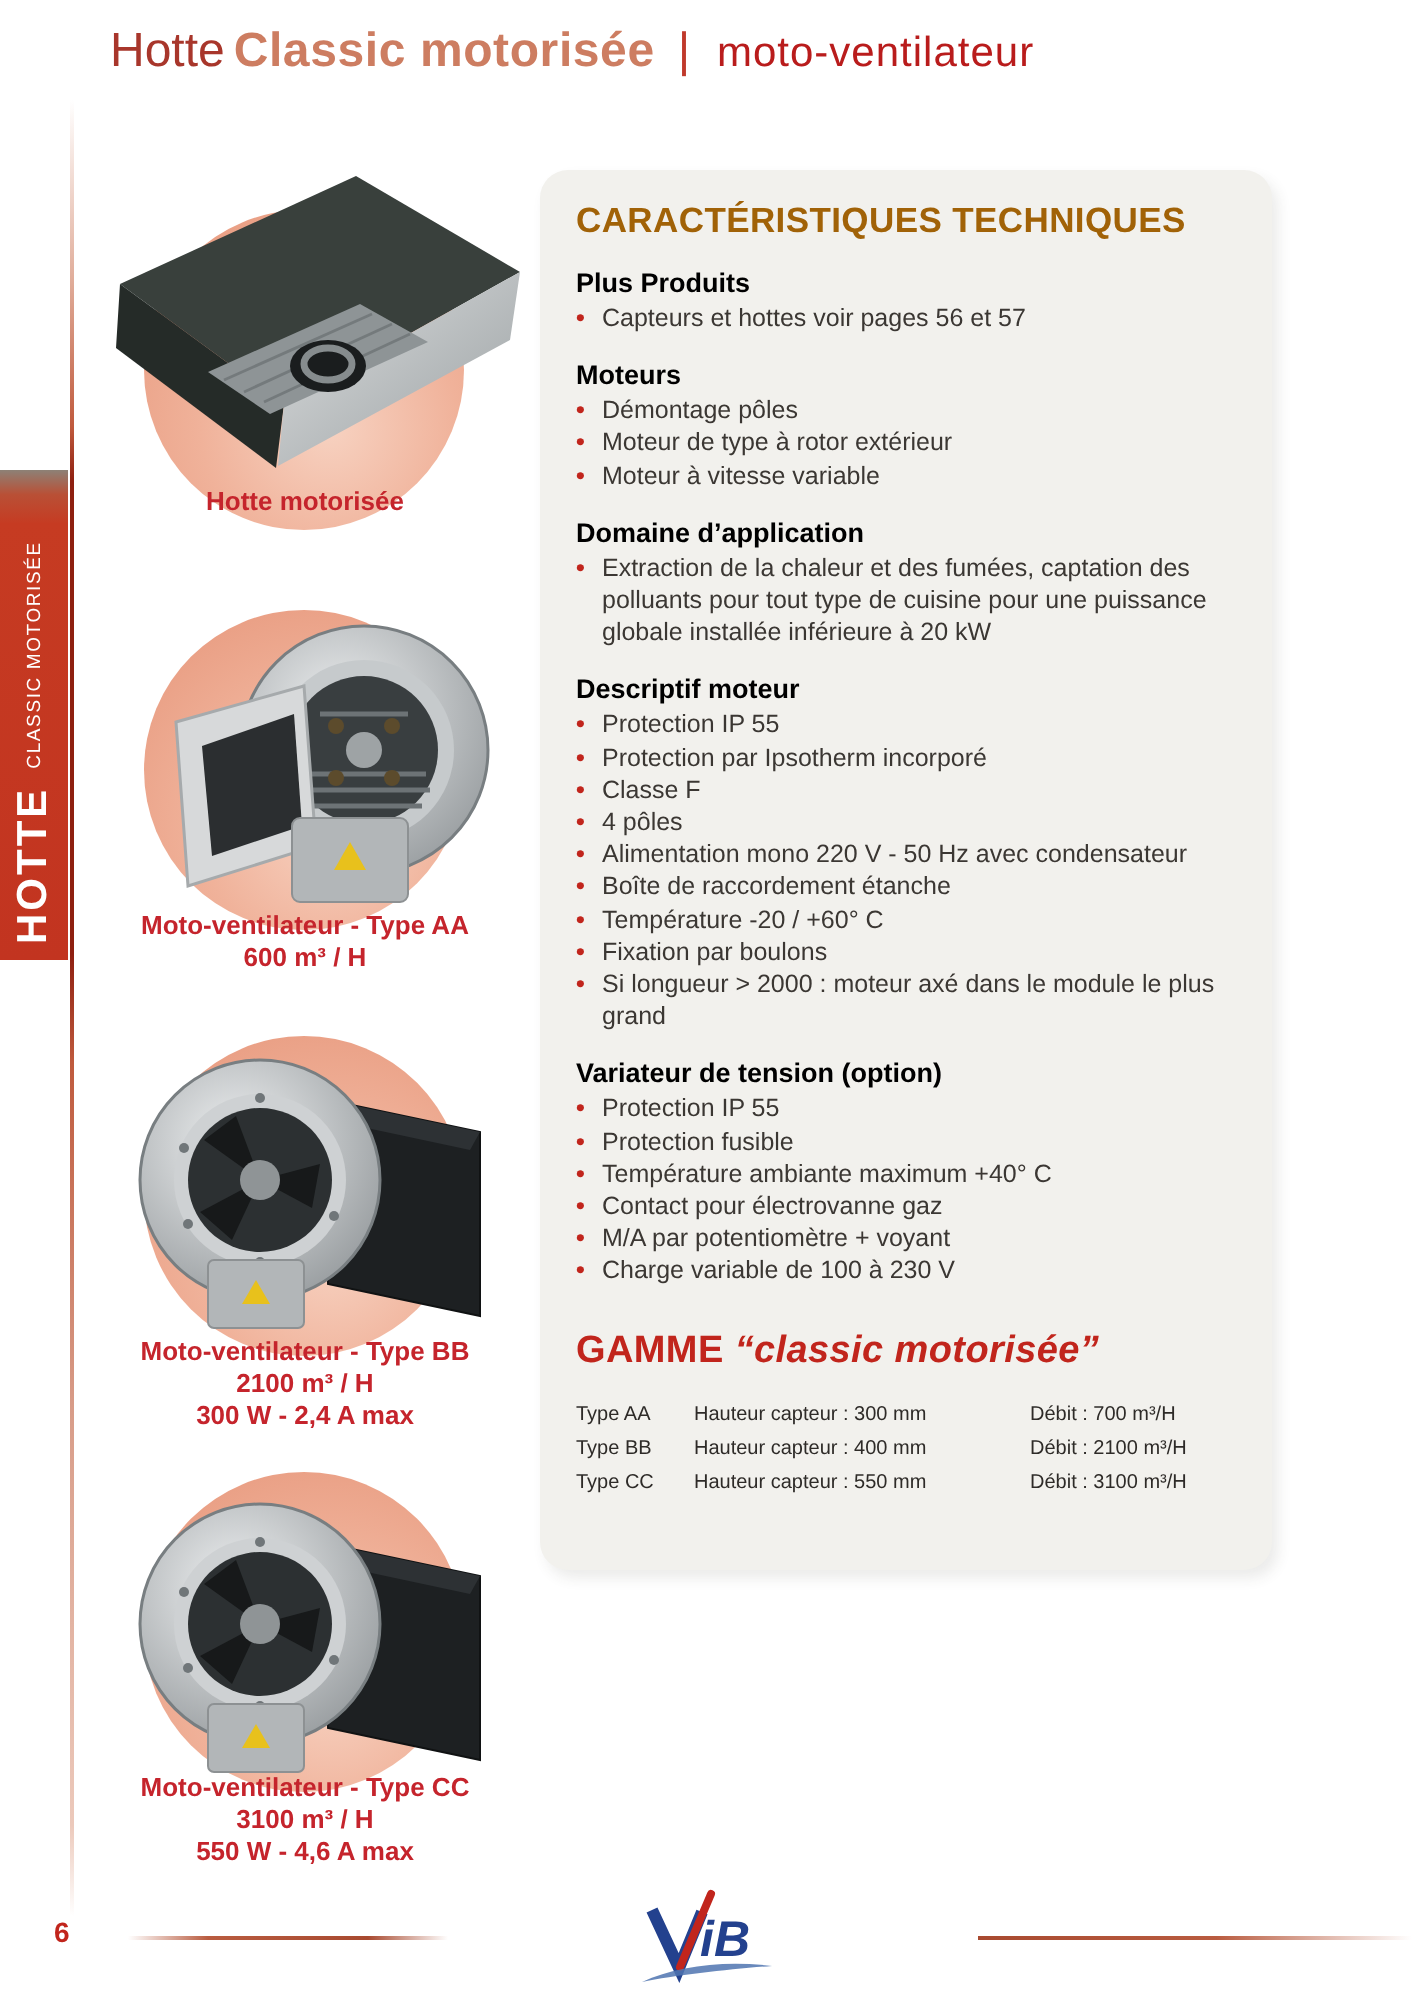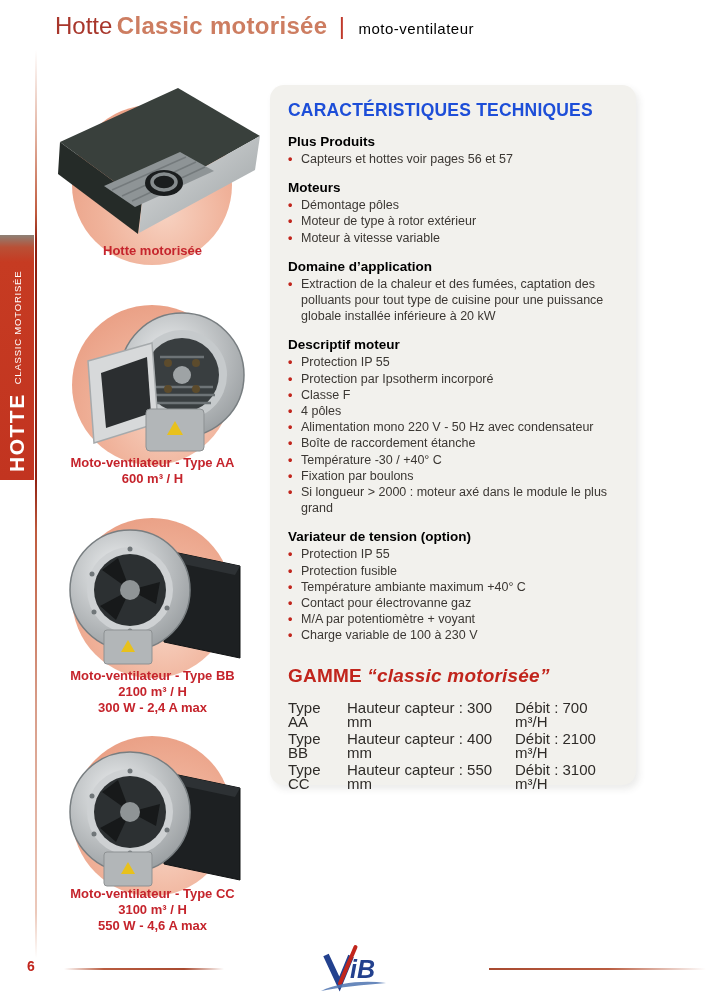--- a/index.html
+++ b/index.html
@@ -4,21 +4,21 @@
 <style>
   html,body{margin:0;padding:0;background:#ffffff;}
   .page{position:relative;width:708px;height:1000px;background:#ffffff;overflow:hidden;
         font-family:"Liberation Sans",sans-serif;}
 
   
   .header{position:absolute;left:55px;top:12px;white-space:nowrap;}
   .header .t1{color:#a8362b;font-size:24px;font-weight:400;}
   .header .t2{color:#cd7d61;font-size:24px;font-weight:700;letter-spacing:.3px;}
   .header .sep{color:#c0392b;font-size:24px;font-weight:300;margin:0 9px 0 7px;}
-  .header .t3{color:#000000;font-size:15px;font-weight:400;letter-spacing:.5px;}
+  .header .t3{color:#b91c1c;font-size:21px;font-weight:400;letter-spacing:.5px;}
 
   
   .accent-vline{position:absolute;left:35px;top:50px;width:2px;height:908px;
     background:linear-gradient(180deg,
       rgba(230,180,160,0) 0%,#e0ac99 10%,#c05a3d 18%,#8e1f10 21%,
       #8e1f10 47%,#bf5a3d 53%,#d89c88 72%,#ecc9bb 95%,rgba(236,201,187,0) 100%);}
   .side-tab{position:absolute;left:0;top:235px;width:34px;height:245px;
     background:linear-gradient(180deg,#8d8176 0%,#b95036 5%,#c63b22 11%,#c23420 100%);}
   .tab-inner{position:absolute;left:0;top:0;width:245px;height:34px;
     transform:rotate(-90deg) translateX(-245px);transform-origin:top left;
@@ -39,30 +39,30 @@
   .product-3 .photo{left:8px;top:2px;width:212px;height:168px;}
   .product-4 .photo{left:8px;top:6px;width:212px;height:168px;}
   .caption{position:absolute;top:158px;left:0;width:100%;
     color:#c5242c;font-weight:700;font-size:13px;line-height:16px;}
   .product-1 .caption{top:155px;}
 
   
   .panel{position:absolute;left:270px;top:85px;width:366px;height:700px;box-sizing:border-box;
     background:#f2f1ed;border-radius:14px;padding:15px 18px 16px 18px;
     box-shadow:3px 4px 7px rgba(60,55,50,.10);}
-  .panel h1{margin:0;color:#1d4ed8;font-size:17.5px;font-weight:700;letter-spacing:.2px;}
+  .panel h1{margin:0;color:#a16207;font-size:17.5px;font-weight:700;letter-spacing:.2px;}
   .tech-section h3{margin:13px 0 2px 0;color:#000000;font-size:13.5px;font-weight:700;}
   .tech-section ul{margin:0;padding:0;list-style:none;}
   .tech-section li{position:relative;padding-left:13px;color:#3b3733;
     font-size:12.5px;line-height:16.2px;}
   .tech-section li::before{content:"\2022";position:absolute;left:0;color:#c1251c;font-weight:700;}
   .gamme-heading{margin:21px 0 0 0;color:#c1251c;font-size:19px;font-weight:700;letter-spacing:.2px;}
   .gamme-heading .quote{font-style:italic;}
   .gamme-table{margin-top:14px;display:grid;grid-template-columns:49px 158px 1fr;
-    column-gap:10px;row-gap:3px;color:#2e2b28;font-size:15px;line-height:14px;}
+    column-gap:10px;row-gap:3px;color:#2e2b28;font-size:10px;line-height:14px;}
 
   
   .page-number{position:absolute;left:27px;top:958px;color:#c1251c;font-size:14px;font-weight:700;}
   .footer-line{position:absolute;top:968px;height:2px;}
   .footer-line.left{left:64px;width:160px;
     background:linear-gradient(90deg,rgba(185,92,64,0) 0%,#b95c40 25%,#a84a30 75%,rgba(185,92,64,0) 100%);}
   .footer-line.right{left:489px;width:217px;
     background:linear-gradient(90deg,#a84a30 0%,#b95c40 55%,rgba(185,92,64,0) 100%);}
   .logo{position:absolute;left:318px;top:942px;width:74px;height:56px;}
   .logo svg{width:100%;height:100%;display:block;}
@@ -250,21 +250,21 @@
         </div>
         <div class="tech-section">
           <h3>Descriptif moteur</h3>
           <ul>
             <li>Protection IP 55</li>
             <li>Protection par Ipsotherm incorporé</li>
             <li>Classe F</li>
             <li>4 pôles</li>
             <li>Alimentation mono 220 V - 50 Hz avec condensateur</li>
             <li>Boîte de raccordement étanche</li>
-            <li>Température -30 / +40° C</li>
+            <li>Température -20 / +60° C</li>
             <li>Fixation par boulons</li>
             <li>Si longueur &gt; 2000 : moteur axé dans le module le plus grand</li>
           </ul>
         </div>
         <div class="tech-section">
           <h3>Variateur de tension (option)</h3>
           <ul>
             <li>Protection IP 55</li>
             <li>Protection fusible</li>
             <li>Température ambiante maximum +40° C</li>

